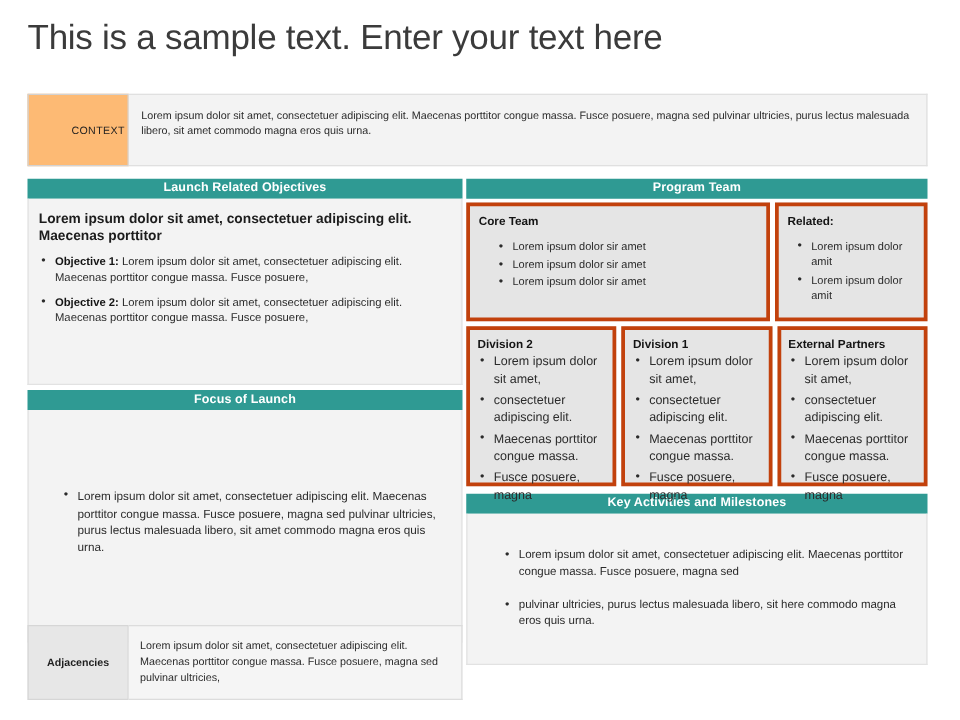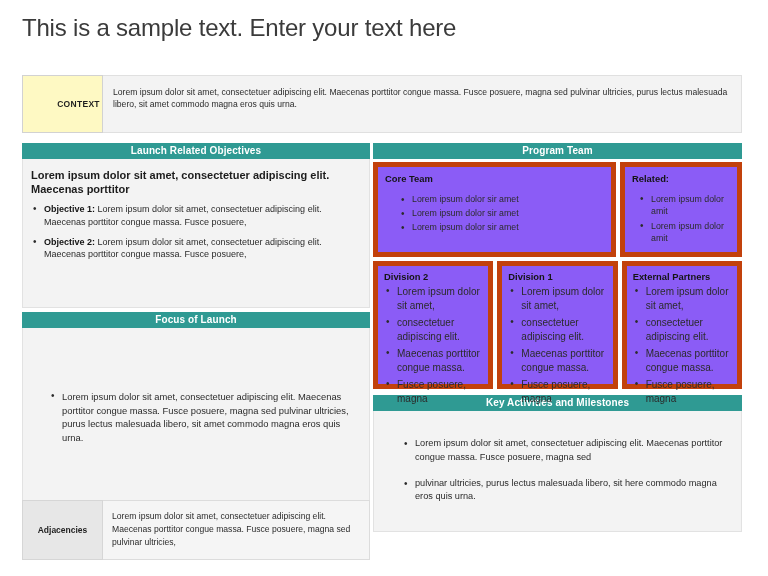--- a/index.html
+++ b/index.html
@@ -14,47 +14,47 @@
     color: #262626;
     overflow: hidden;
     position: relative;
   }
 
   
   #slide-title {
     position: absolute;
     left: 22px;
     top: 14px;
-    font-size: 24px;
+    font-size: 28px;
     font-weight: 400;
     color: #3b3b3b;
     letter-spacing: -0.2px;
     white-space: nowrap;
   }
 
   
   #context-row {
     position: absolute;
     left: 22px;
     top: 75px;
     width: 720px;
     height: 58px;
     display: flex;
     box-sizing: border-box;
   }
   #context-label {
     width: 81px;
-    background: #fef9c3;
+    background: #fdba74;
     border: 1px solid #d2d2d2;
     box-sizing: border-box;
     display: flex;
     align-items: center;
     justify-content: center;
     font-size: 8.5px;
-    font-weight: bold;
+    font-weight: normal;
     letter-spacing: 0.3px;
     color: #1f1f1f;
     padding-left: 32px;
   }
   #context-body {
     flex: 1;
     background: #f3f3f3;
     border: 1px solid #e0e0e0;
     border-left: none;
     box-sizing: border-box;
@@ -75,22 +75,22 @@
     height: 16px;
     box-sizing: border-box;
     letter-spacing: 0.1px;
   }
   .panel {
     background: #f3f3f3;
     border: 1px solid #e2e2e2;
     box-sizing: border-box;
   }
   .white-panel {
-    background: #8b5cf6;
-    border: 5px solid #c2410c;
+    background: #e5e5e5;
+    border: 3px solid #c2410c;
     box-sizing: border-box;
   }
 
   ul.bullets {
     margin: 0;
     padding: 0;
     list-style: none;
   }
   ul.bullets > li {
     position: relative;

